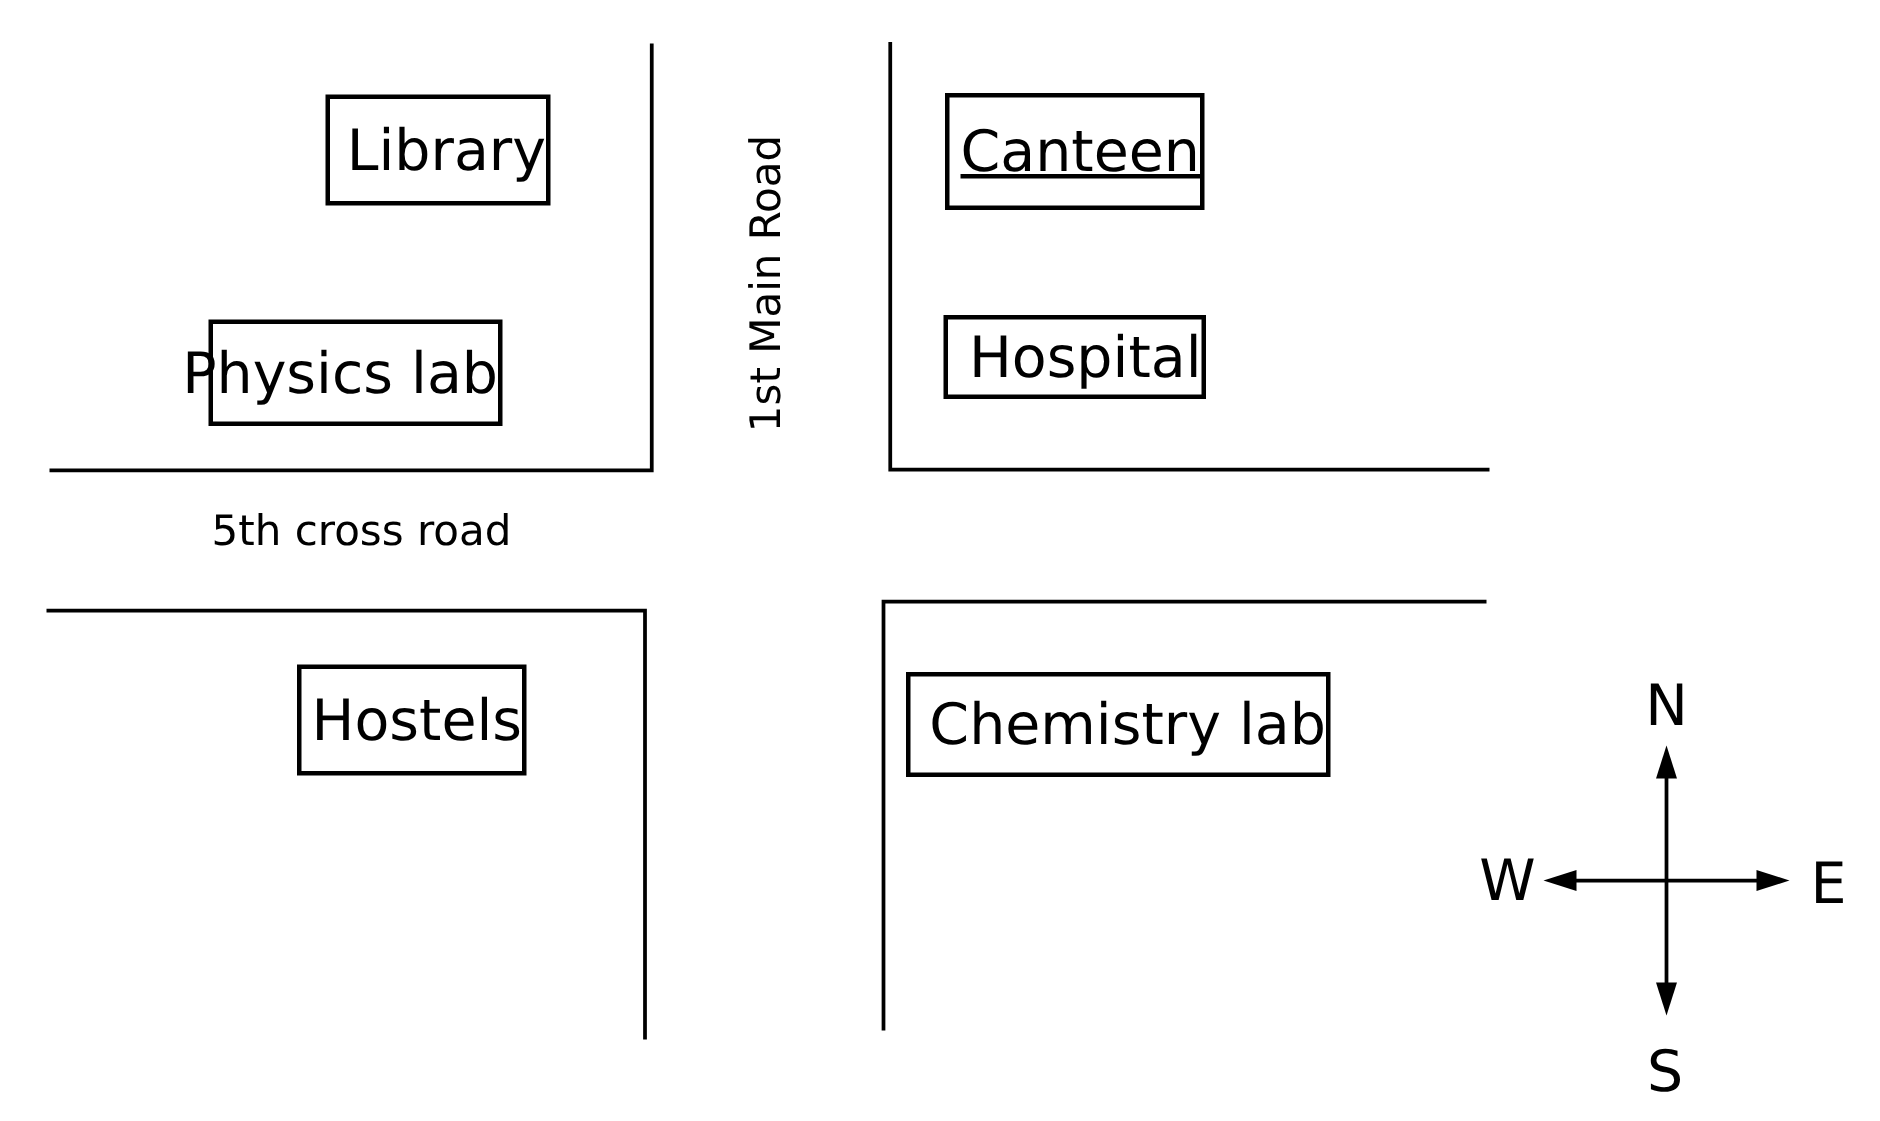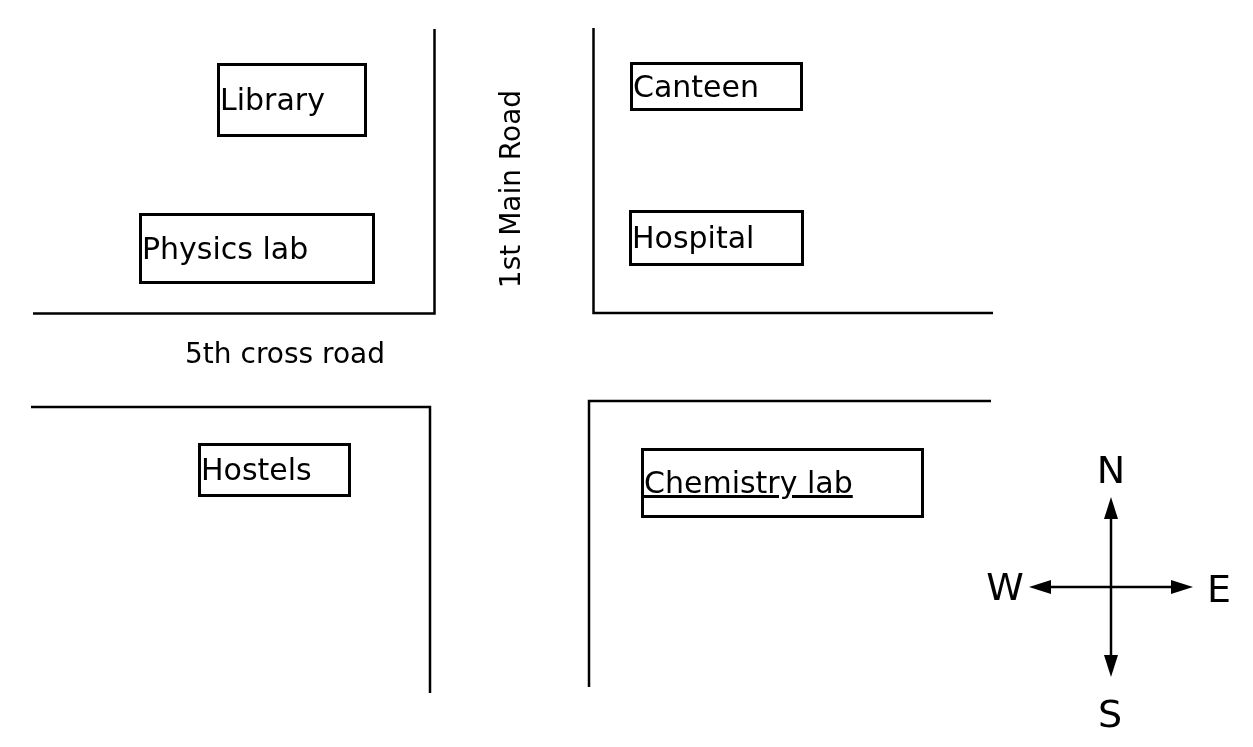--- a/index.html
+++ b/index.html
@@ -22,39 +22,38 @@
     top: 0;
     width: 1253px;
     height: 747px;
   }
   .building-box {
     position: absolute;
     border: 3px solid #000000;
     background: #ffffff;
     display: flex;
     align-items: center;
-    justify-content: flex-start;
+    justify-content: flex-end;
     box-sizing: border-box;
-    font-size: 30px;
+    font-size: 38px;
     white-space: nowrap;
     line-height: 1;
   }
   .road-label {
     position: absolute;
     font-size: 28px;
     white-space: nowrap;
     line-height: 1;
   }
   .road-label.vertical {
     transform: translate(-50%, -50%) rotate(-90deg);
     transform-origin: 50% 50%;
   }
   .road-label.horizontal {
     transform: translate(-50%, -50%);
-    margin-left: 44px;
   }
   .compass-letter {
     position: absolute;
     font-size: 38px;
     line-height: 1;
     transform: translate(-50%, -50%);
     white-space: nowrap;
   }
 </style>
 </head>
@@ -79,38 +78,38 @@
       <polygon points="1111,677 1104,655 1118,655" fill="#000000"></polygon>
       <polygon points="1029,587 1051,580 1051,594" fill="#000000"></polygon>
       <polygon points="1193,587 1171,580 1171,594" fill="#000000"></polygon>
     </g>
   </svg>
 
   <div class="building-box" style="left:217px; top:63px;  width:150px; height:74px;">
     <span>Library</span>
   </div>
 
-  <div class="building-box" style="left:139px; top:213px; width:236px; height:71px;">
+  <div class="building-box" style="left:139px; top:213px; width:196px; height:71px;">
     <span>Physics lab</span>
   </div>
 
-  <div class="building-box" style="left:630px; top:62px;  width:173px; height:49px;">
+  <div class="building-box" style="left:630px; top:62px;  width:173px; height:78px;text-decoration:underline;">
     <span>Canteen</span>
   </div>
 
   <div class="building-box" style="left:629px; top:210px; width:175px; height:56px;">
     <span>Hospital</span>
   </div>
 
-  <div class="building-box" style="left:198px; top:443px; width:153px; height:54px;">
+  <div class="building-box" style="left:198px; top:443px; width:153px; height:74px;">
     <span>Hostels</span>
   </div>
 
 
-  <div class="building-box" style="left:641px; top:448px; width:283px; height:70px;text-decoration:underline;">
+  <div class="building-box" style="left:604px; top:448px; width:283px; height:70px;">
     <span>Chemistry lab</span>
   </div>
 
   <div class="road-label vertical" style="left:511px; top:189px;">1st Main Road</div>
 
   <div class="road-label horizontal" style="left:241px; top:354px;">5th cross road</div>
 
   <div class="compass-letter" style="left:1111px; top:470px;">N</div>
   <div class="compass-letter" style="left:1110px; top:714px;">S</div>
   <div class="compass-letter" style="left:1005px; top:587px;">W</div>

